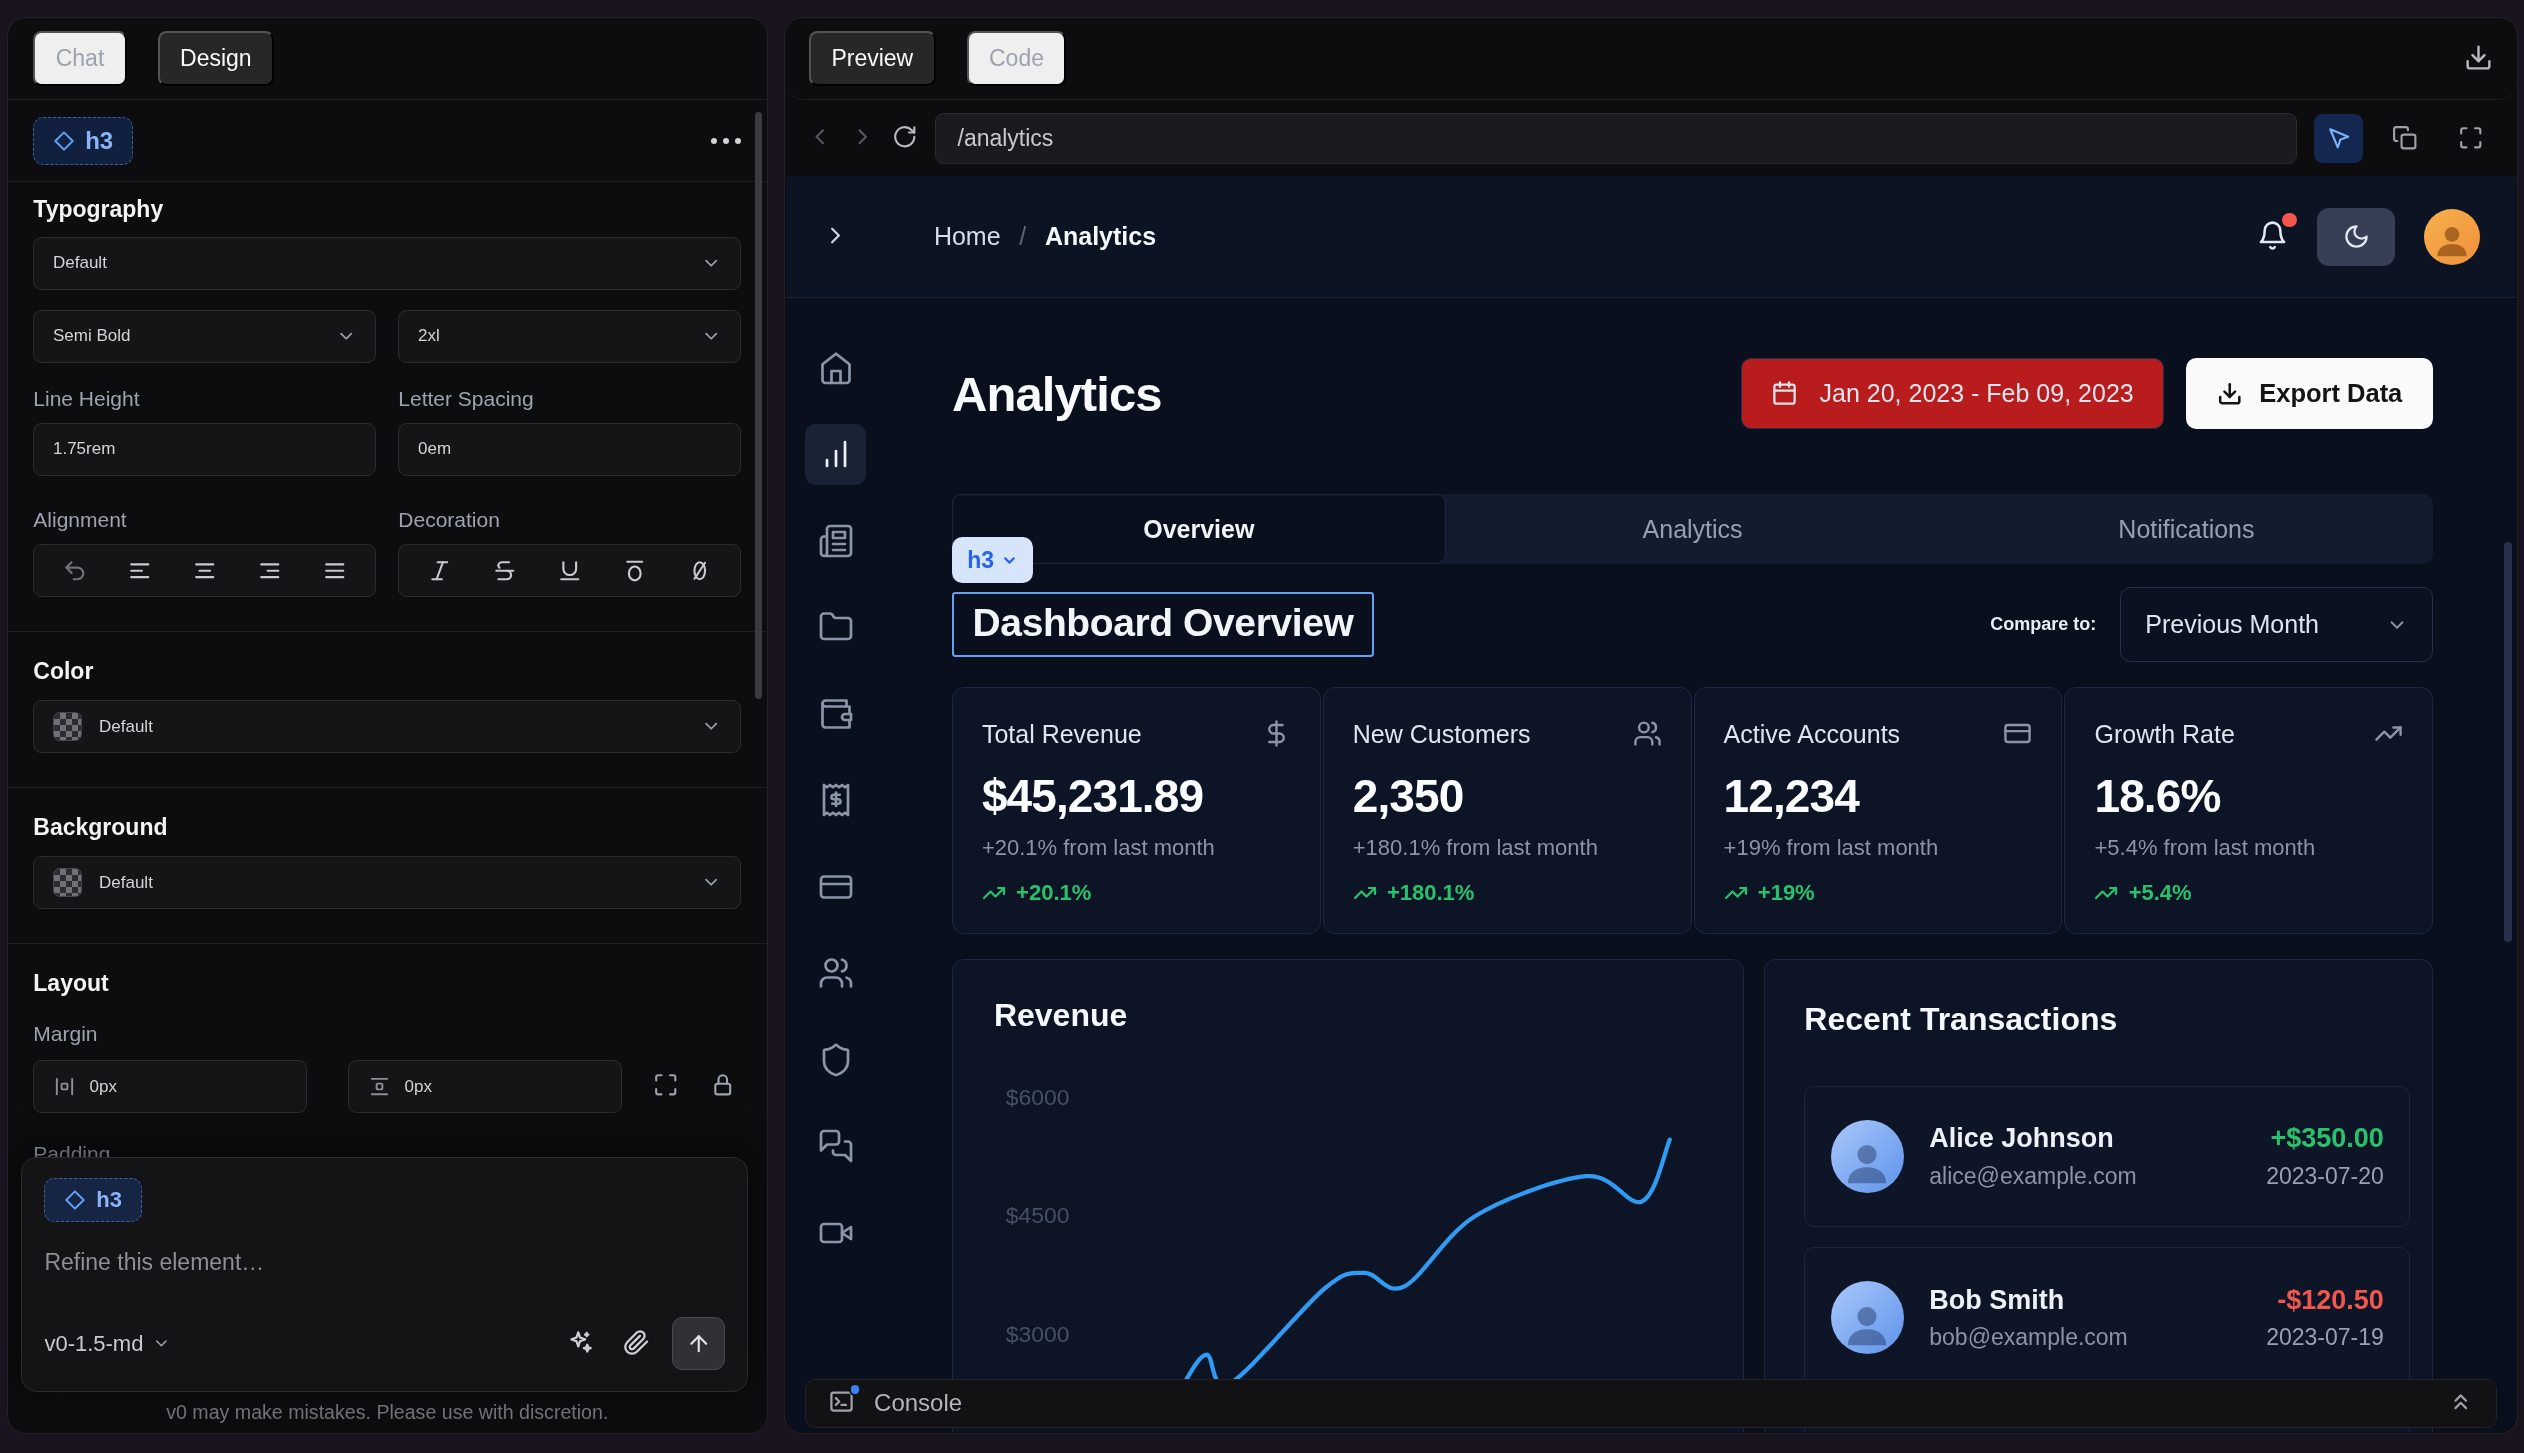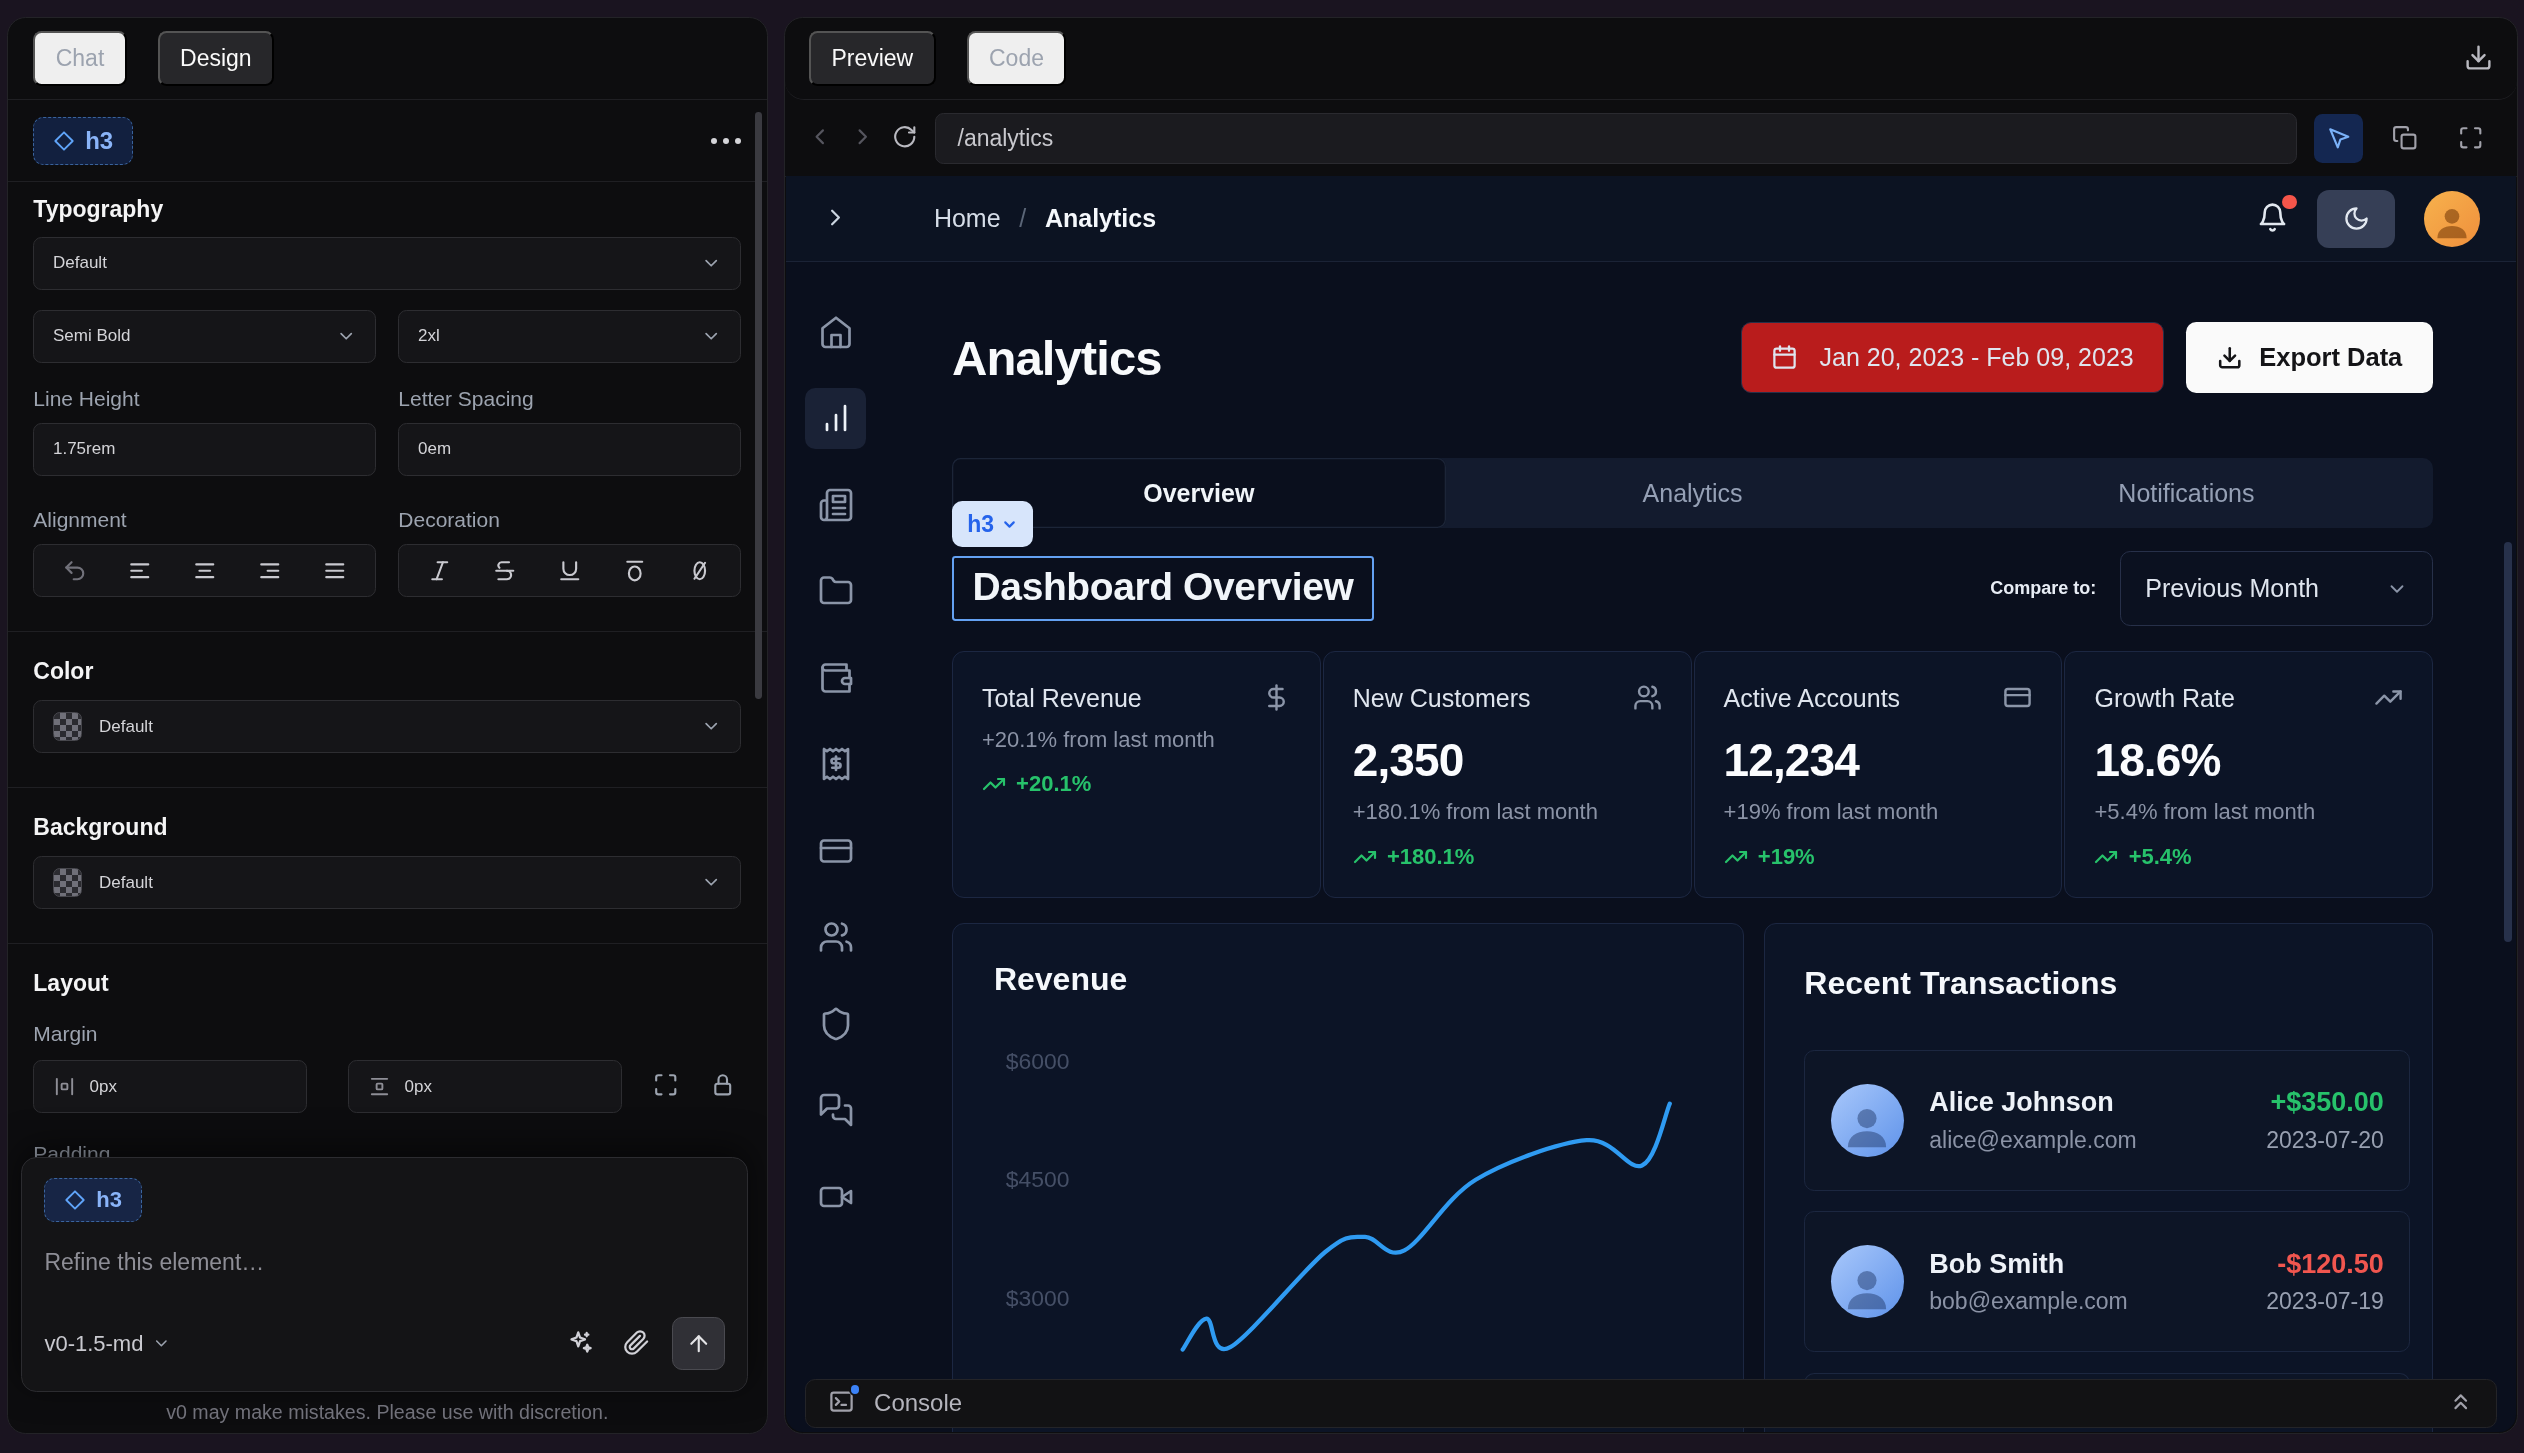--- a/index.html
+++ b/index.html
@@ -77,21 +77,21 @@
   .nav-ic.lit { color:#b9b9c0; }
   .url-pill { flex:1; height:51px; background:#1b1b1f; border:1.3px solid #2a2a2f; border-radius:8.5px;
               display:flex; align-items:center; padding:0 22px; font-size:23px; color:#c8c8cd; }
   .tool-btn { width:49px; height:49px; border-radius:8.5px; display:flex; align-items:center;
               justify-content:center; color:#a1a1aa; background:none; border:none; }
   .tool-btn.sel { background:rgba(37,99,235,.3); color:#7ab1f8; }
   .tool-btn .ic { width:25.5px; height:25.5px; }
 
   .viewport { position:absolute; top:158px; left:0.9px; right:0.9px; bottom:0.9px; overflow:hidden;
               background:#0a0f1d; border-radius:0 0 17px 17px; }
-  .app-header { height:86px; display:flex; align-items:center; padding:0 36px;
+  .app-header { height:122px; display:flex; align-items:center; padding:0 36px;
                 background:#0c1322; border-bottom:1.3px solid #1b2336; }
   .crumb-toggle { color:#cbd5e1; background:none; border:none; }
   .crumb-toggle .ic { width:27px; height:27px; }
   .breadcrumb { margin-left:85px; display:flex; align-items:center; gap:18.7px; font-size:25px; }
   .bc-home { color:#d6dde8; }
   .bc-sep { color:#5b6678; }
   .bc-cur { color:#f5f8fc; font-weight:700; }
   .hdr-right { margin-left:auto; display:flex; align-items:center; gap:29px; }
   .bell-wrap { position:relative; color:#e2e8f0; background:none; border:none; }
   .bell-wrap .ic { width:31px; height:31px; }
@@ -793,20 +793,21 @@
           </div>
 
           <div class="stats">
             <div class="stat-card">
               <div class="stat-top">
                 <span class="stat-title">Total Revenue</span>
                 <span class="stat-ic"><svg class="ic" viewBox="0 0 34 34" width="29" height="29">
                       <use href="#i-dollar-sign"></use>
                     </svg></span>
               </div>
+              <div class="stat-value">$45,231.89</div>
               <div class="stat-sub">+20.1% from last month</div>
               <div class="stat-badge">
                 <svg class="ic" viewBox="0 0 28 28" width="24" height="24">
                     <use href="#i-trending-up"></use>
                   </svg>
                 <span>+20.1%</span>
               </div>
             </div>
             <div class="stat-card">
               <div class="stat-top">

